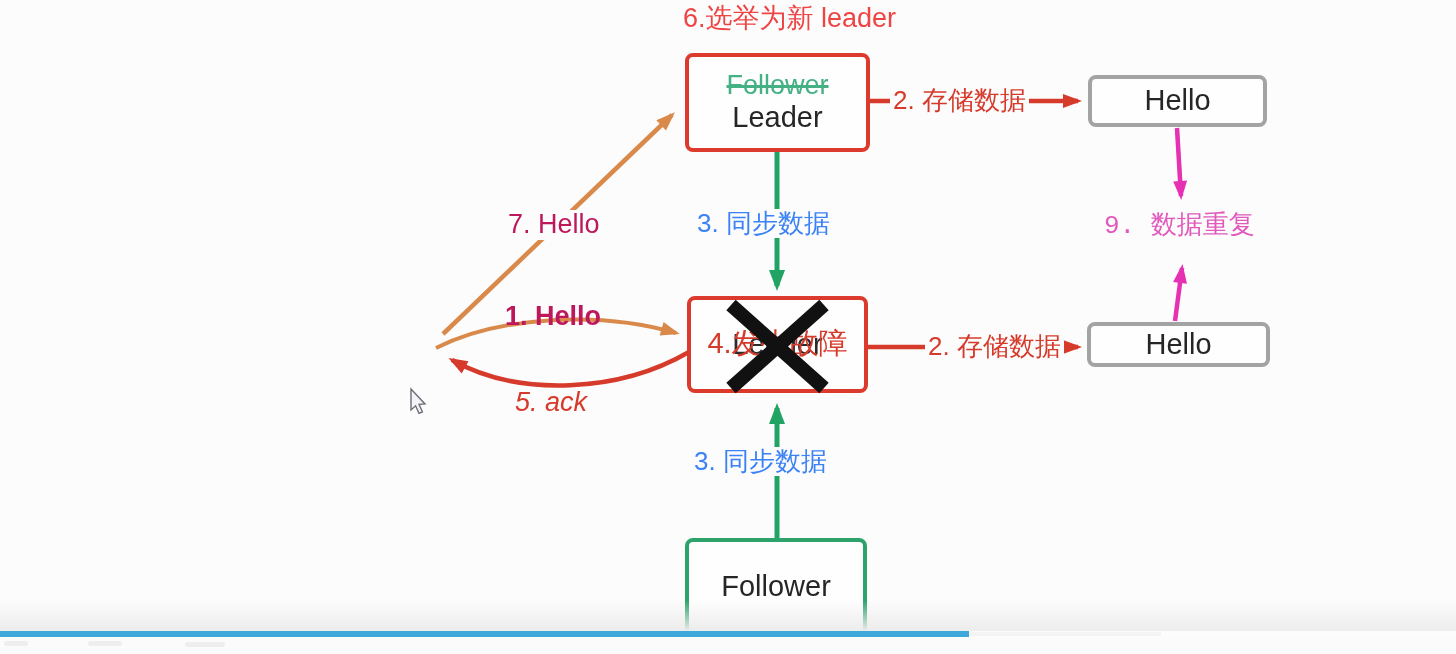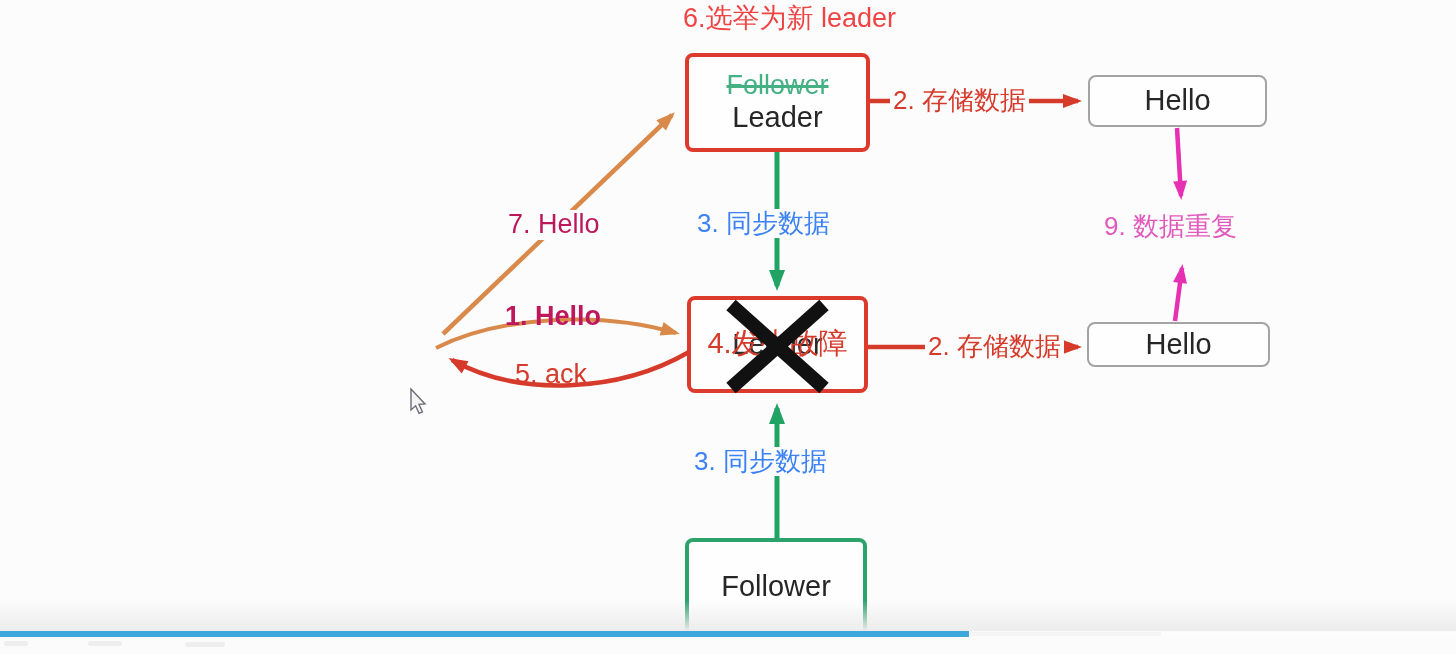--- a/index.html
+++ b/index.html
@@ -10,21 +10,21 @@
   }
   .node{
     position:absolute;display:flex;flex-direction:column;
     align-items:center;justify-content:center;
     background:#fefefe;z-index:1;box-sizing:border-box;border-radius:8px;
   }
   .node .en{font-size:29px;color:#262626;line-height:1.15;}
   .border-orange{border:4px solid #dc8a4d;}
   .border-red{border:4px solid #db3a2d;}
   .border-green{border:4px solid #2ba36b;}
-  .border-magenta{border:2px solid #a3a3a3;}
+  .border-magenta{border:4px solid #a3a3a3;}
   .struck{
     color:#45b083;text-decoration:line-through;
     text-decoration-thickness:3px;font-size:27px;line-height:1.1;
   }
   .lbl{position:absolute;z-index:3;white-space:nowrap;line-height:1.1;}
   .mask{background:#fcfcfc;padding:0 3px;}
   .c-red{color:#d63a2b;}
   .c-softred{color:#ef4444;margin-left:28px;}
   .c-orange{color:#be185d;}
   .c-green{color:#3b82f6;}
@@ -137,27 +137,27 @@
   </svg>
 
   <span class="lbl fs27 c-softred" style="left:655px;top:4px;">6.选举为新 leader</span>
 
   <span class="lbl fs27 c-orange mask" style="left:505px;top:210px;">7. Hello</span>
 
   <span class="lbl fs26 c-green mask" style="left:694px;top:209px;">3. 同步数据</span>
 
   <span class="lbl fs27 c-orange" style="left:505px;top:302px;font-weight:bold;">1. Hello</span>
 
-  <span class="lbl fs27 c-red" style="left:515px;top:360px;">5. ack</span>
+  <span class="lbl fs27 c-red" style="left:515px;top:388px;font-style:italic;">5. ack</span>
 
   <span class="lbl fs26 c-red mask" style="left:890px;top:86px;">2. 存储数据</span>
 
   <span class="lbl fs26 c-red mask" style="left:895px;top:332px;margin-left:30px;">2. 存储数据</span>
 
-  <span class="lbl fs26 c-magenta" style="left:1104px;top:212px;">9. 数据重复</span>
+  <span class="lbl fs26 c-magenta" style="left:1104px;top:212px;font-family:Liberation Mono, monospace;">9. 数据重复</span>
 
   <span class="lbl fs26 c-green mask" style="left:691px;top:447px;">3. 同步数据</span>
 
   <div class="bottom-fade"></div>
   <div class="progress-track"></div>
   <div class="progress-bar"></div>
   <div class="below-strip"></div>
   <div class="smudge" style="left:4px;top:641px;width:24px;"></div>
   <div class="smudge" style="left:88px;top:641px;width:34px;"></div>
   <div class="smudge" style="left:185px;top:642px;width:40px;"></div>

